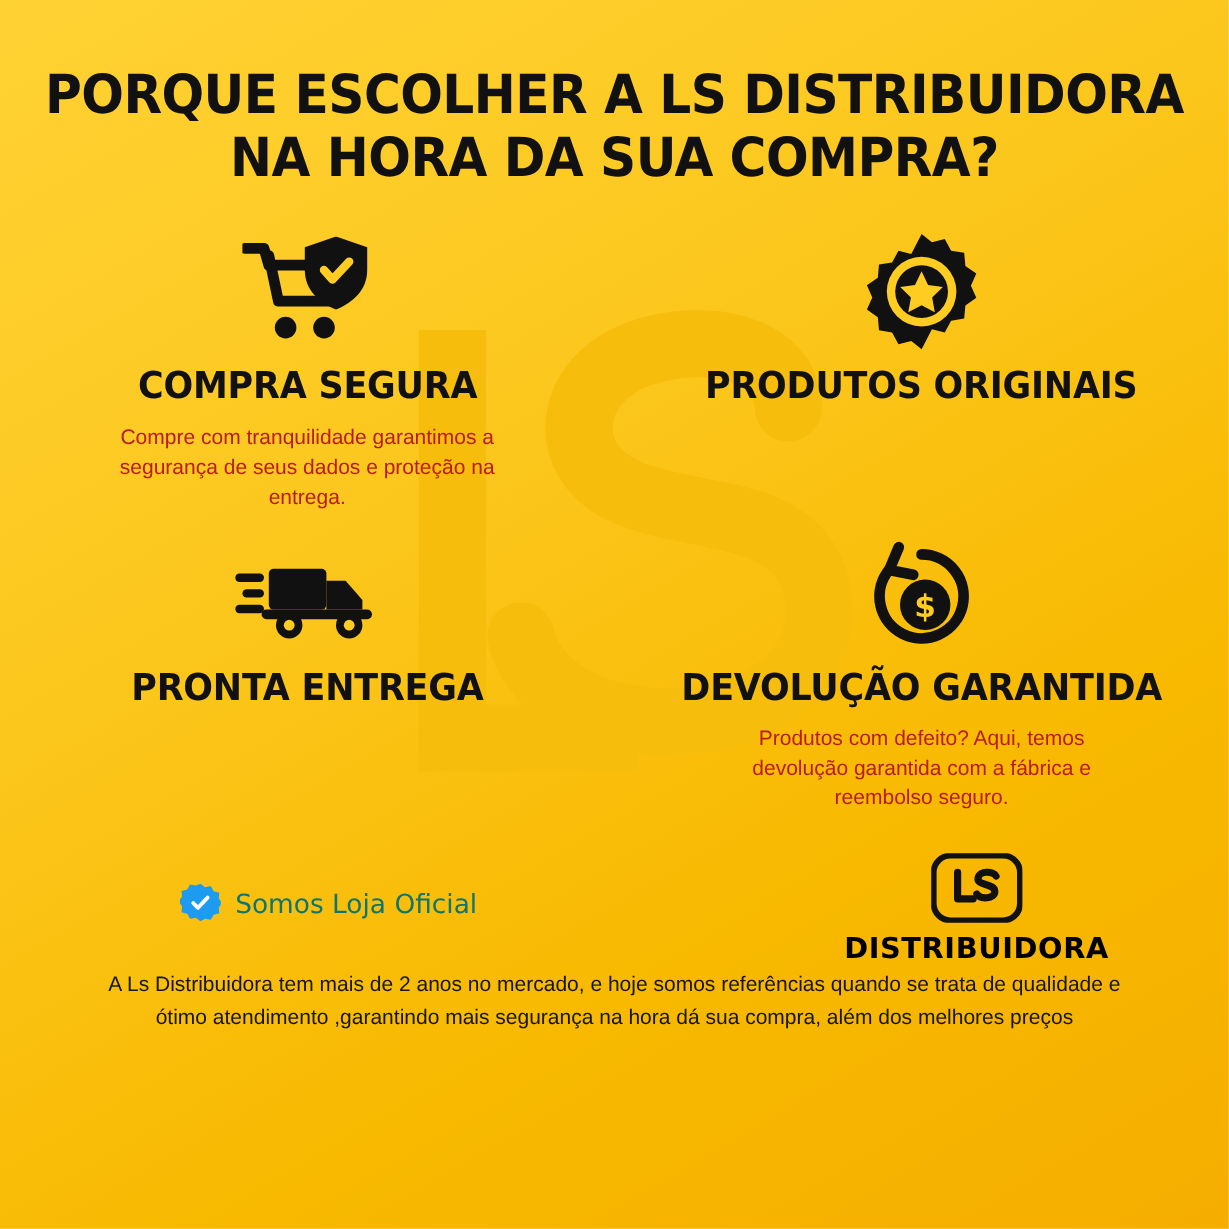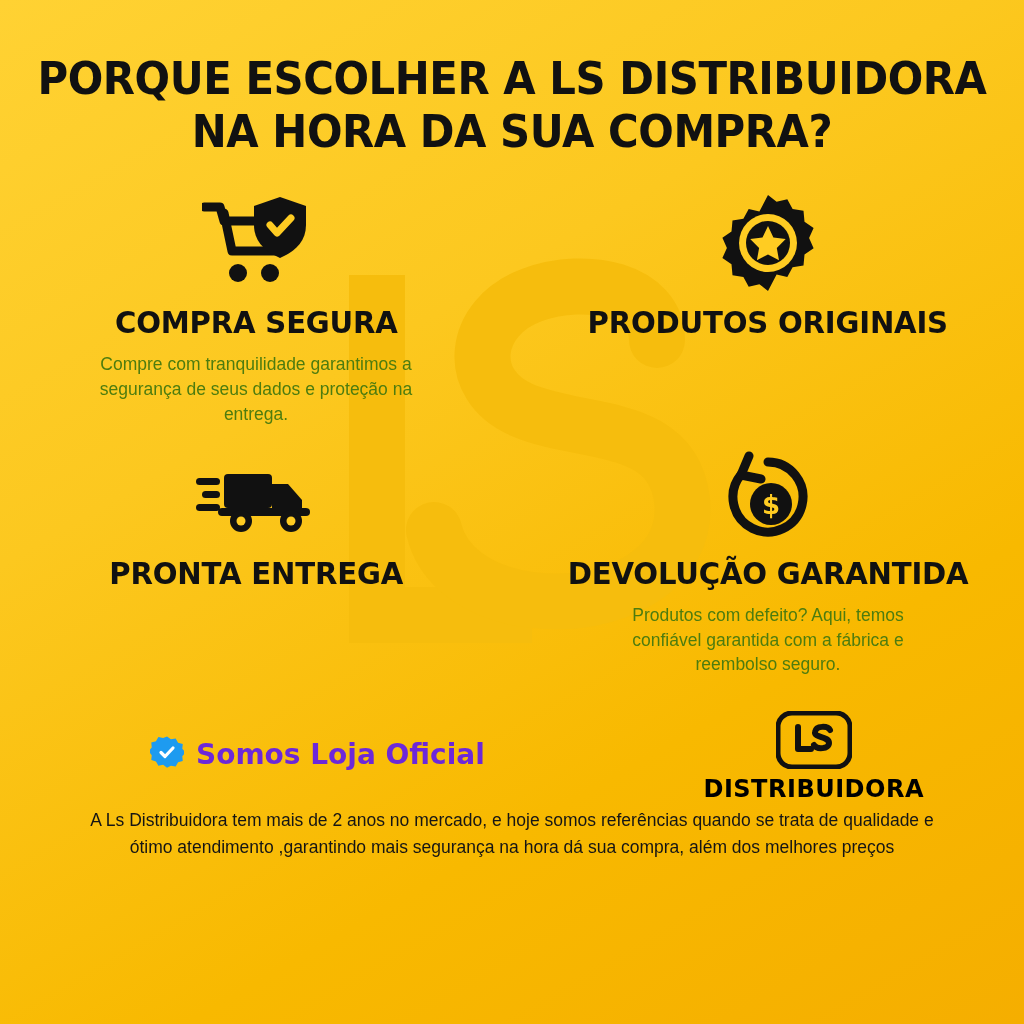--- a/index.html
+++ b/index.html
@@ -74,21 +74,21 @@
     margin-top: 6px;
     text-align: center;
     transform: scaleX(0.94);
     white-space: nowrap;
   }
   .cell p {
     margin-top: 12px;
     text-align: center;
     font-size: 17.5px;
     line-height: 1.42;
-    color: #4d7c0f;
+    color: #b91c1c;
     max-width: 330px;
   }
   .cell.wide p { max-width: 340px; }
 
   
   .row2 .icon { height: 104px; }
 
   
   .official {
     margin-top: 42px;
@@ -99,23 +99,23 @@
     height: 70px;
   }
   .official .badge-wrap {
     display: flex;
     align-items: center;
     gap: 12px;
     margin-left: 90px;
   }
   .official .badge-label {
     font-family: "DejaVu Sans", sans-serif;
-    font-weight: bold;
-    font-size: 28px;
-    color: #6d28d9;
+    font-weight: normal;
+    font-size: 22px;
+    color: #0f766e;
   }
   .brand {
     position: absolute;
     right: 100px;
     top: -8px;
     text-align: center;
   }
   .brand .brand-name {
     font-family: "DejaVu Sans", sans-serif;
     font-weight: bold;
@@ -201,21 +201,21 @@
     <div class="cell row2">
       <div class="icon">
         <svg width="98" height="98" viewBox="0 0 98 98" fill="none">
           <path d="M49 14 a35 35 0 1 1 -27 12.7" stroke="#111" stroke-width="9" stroke-linecap="round"></path>
           <path d="M30 8 l-8 19 20 4" stroke="#111" stroke-width="9" fill="none" stroke-linecap="round" stroke-linejoin="round"></path>
           <circle cx="52" cy="56" r="21" fill="#111"></circle>
           <text x="52" y="66" font-family="DejaVu Sans, sans-serif" font-size="26" font-weight="bold" fill="#ffcc22" text-anchor="middle">$</text>
         </svg>
       </div>
       <h3>DEVOLUÇÃO GARANTIDA</h3>
-      <p>Produtos com defeito? Aqui, temos confiável garantida com a fábrica e reembolso seguro.</p>
+      <p>Produtos com defeito? Aqui, temos devolução garantida com a fábrica e reembolso seguro.</p>
     </div>
   </div>
 
   <div class="official">
     <div class="badge-wrap">
       <span>
         <svg width="34" height="34" viewBox="0 0 34 34">
           <path d="M17 1 l4.2 3.2 5.2-1 2.6 4.6 5.1 1.4-0.5 5.3 3.4 4-3.4 4 0.5 5.3-5.1 1.4-2.6 4.6-5.2-1L17 35l-4.2-3.2-5.2 1-2.6-4.6-5.1-1.4 0.5-5.3L-3 17l3.4-4-0.5-5.3 5.1-1.4 2.6-4.6 5.2 1z" fill="#1d9bf0" transform="scale(0.92) translate(1.5,0.5)"></path>
           <path d="M11 17.5 l4 4 8-8.5" stroke="#ffffff" stroke-width="3.2" fill="none" stroke-linecap="round" stroke-linejoin="round"></path>
         </svg>

